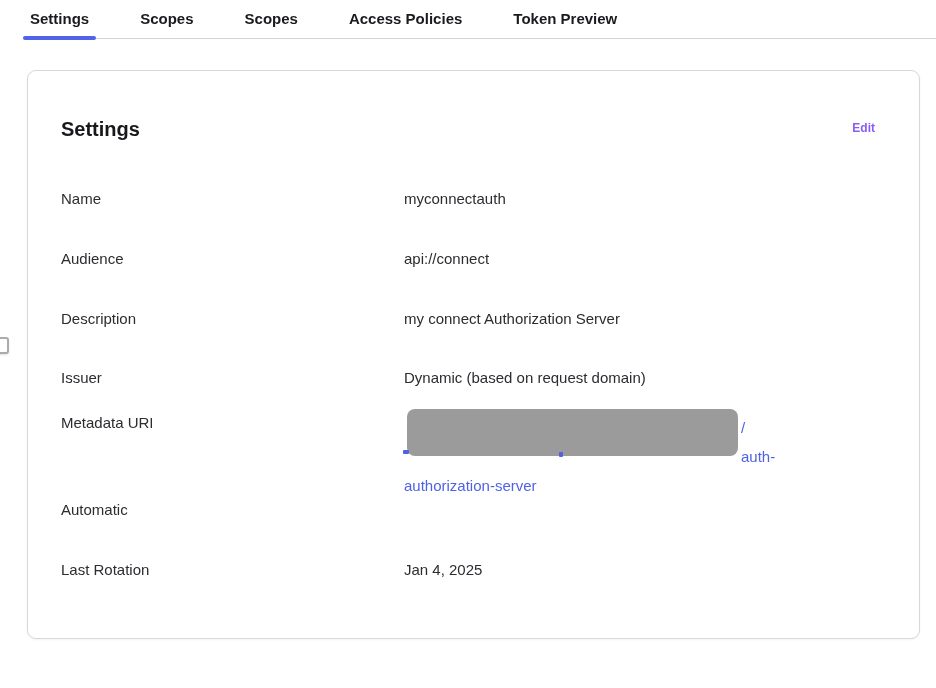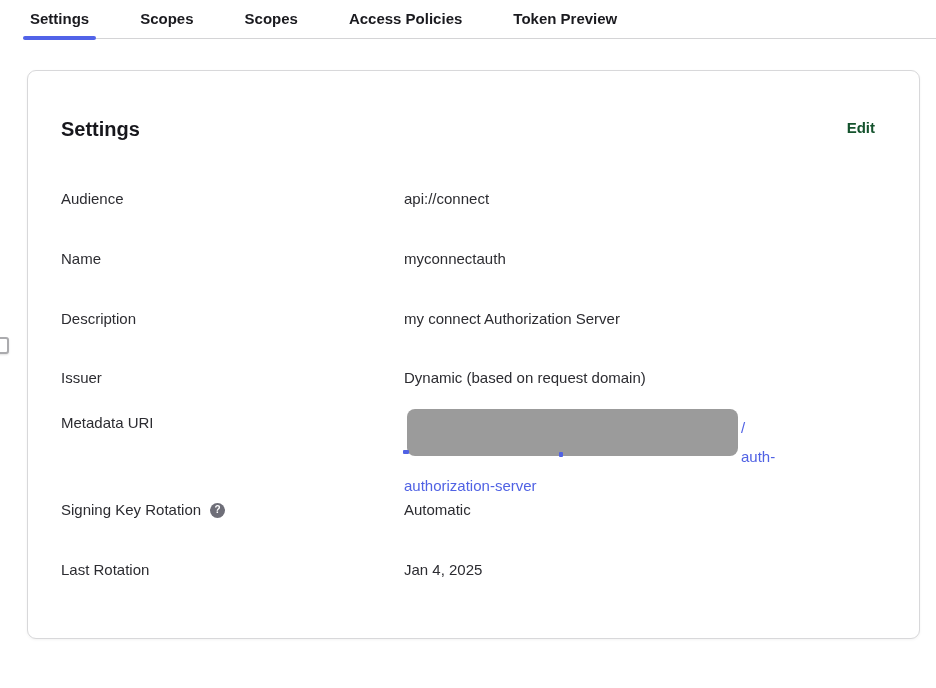--- a/index.html
+++ b/index.html
@@ -51,24 +51,24 @@
     align-items: flex-start;
     margin-bottom: 49px;
   }
   .card-title {
     font-size: 20px;
     line-height: 22px;
     font-weight: 700;
     color: #17171c;
   }
   .edit-link {
-    font-size: 15px;
+    font-size: 12px;
     line-height: 20px;
     font-weight: 700;
-    color: #14532d;
+    color: #8b5cf6;
     text-decoration: none;
     cursor: pointer;
   }
   
   .row {
     display: flex;
     align-items: flex-start;
     font-size: 15px;
     line-height: 20px;
   }
@@ -146,28 +146,28 @@
   <div class="tab">Access Policies</div>
   <div class="tab">Token Preview</div>
 </nav>
 
 <section class="card">
   <header class="card-header">
     <h2 class="card-title">Settings</h2>
     <a class="edit-link">Edit</a>
   </header>
 
+  <div class="row row-name">
+    <div class="label">Name</div>
+    <div class="value">myconnectauth</div>
+  </div>
+
   <div class="row row-audience">
     <div class="label">Audience</div>
     <div class="value">api://connect</div>
-  </div>
-
-  <div class="row row-name">
-    <div class="label">Name</div>
-    <div class="value">myconnectauth</div>
   </div>
 
   <div class="row row-descr-gap">
     <div class="label">Description</div>
     <div class="value">my connect Authorization Server</div>
   </div>
 
   <div class="row row-issuer">
     <div class="label">Issuer</div>
     <div class="value">Dynamic (based on request domain)</div>
@@ -179,24 +179,20 @@
       <div class="link-line pad"><span>/</span></div>
       <div class="link-line pad"><span>auth-</span></div>
       <div class="link-line"><span>authorization-server</span></div>
       <div class="redaction"></div>
       <span class="remnant r1"></span>
       <span class="remnant r2"></span>
     </div>
   </div>
 
   <div class="row row-signing">
-    <div class="label">
-      <span>Signing Key Rotation</span>
-      <span class="help-badge">?</span>
-    </div>
     <div class="value">Automatic</div>
   </div>
 
   <div class="row">
     <div class="label">Last Rotation</div>
     <div class="value">Jan 4, 2025</div>
   </div>
 </section>
 
 <div class="edge-artifact"></div>

